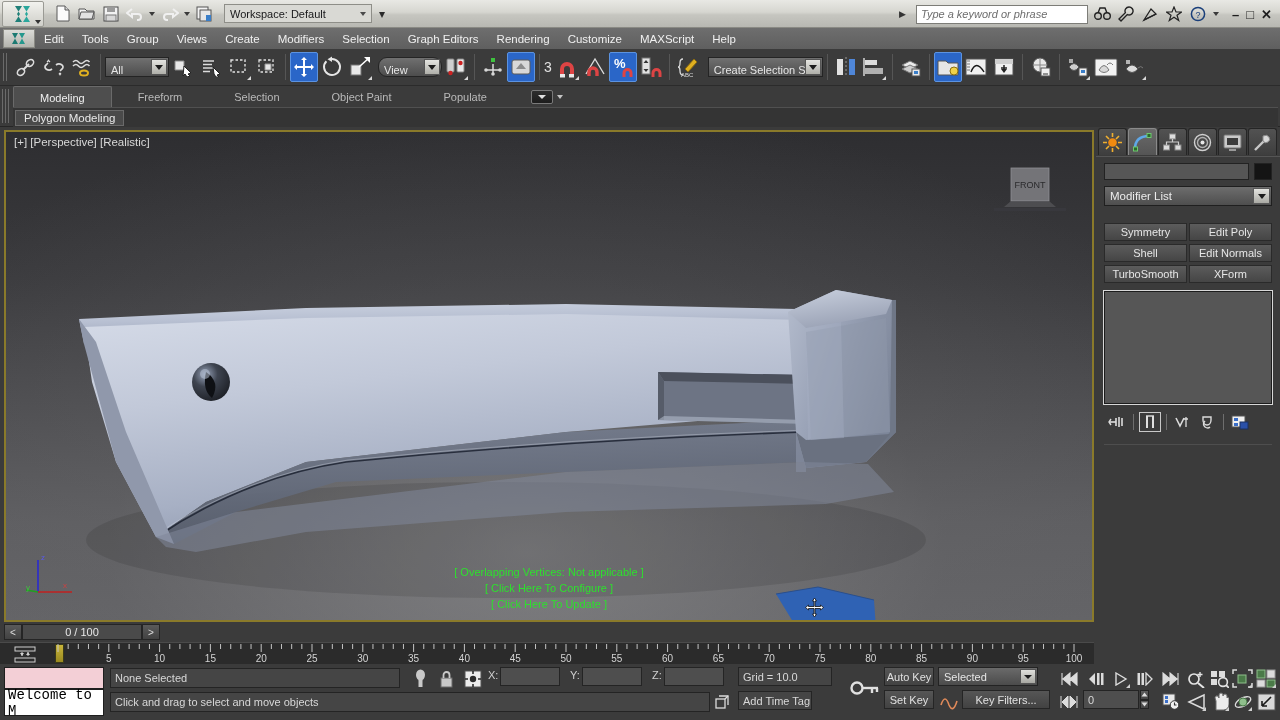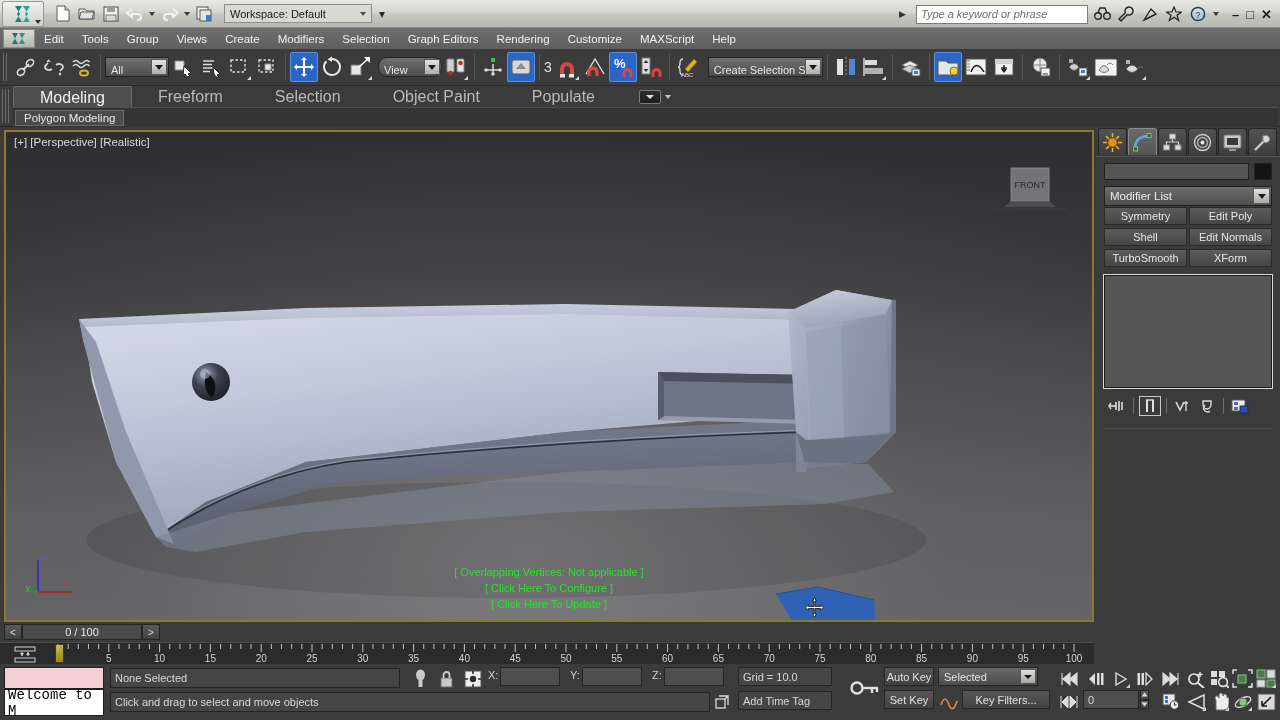--- a/index.html
+++ b/index.html
@@ -59,21 +59,21 @@
     background:linear-gradient(to bottom,#e4e4e0,#b0b0aa); border:1px solid #555; display:flex;align-items:center;justify-content:center;}
   .combo .btn i{ width:0;height:0;border-left:4px solid transparent;border-right:4px solid transparent;border-top:5px solid #1c1c1c;display:block;}
   .numlbl{ color:#e2e2e2; font-size:14px; margin-right:1px; }
 
   
   #ribbon{ position:absolute; left:0; top:86px; width:1280px; height:41px;
     background:#3b3b3b; border-bottom:1px solid #262626; }
   #ribbon .rgrip{ position:absolute; left:2px; top:3px; width:7px; height:34px;
     background:repeating-linear-gradient(to right,#6a6a6a 0 1px,#3b3b3b 1px 3px); }
   .rtabs{ position:absolute; left:13px; top:0; height:21px; display:flex; align-items:stretch; }
-  .rtab{ font-size:16px; color:#b9b9b9; padding:3px 26px 2px 26px; display:flex;align-items:center; }
+  .rtab{ font-size:11px; color:#b9b9b9; padding:3px 26px 2px 26px; display:flex;align-items:center; }
   .rtab.sel{ background:#4e4e4e; color:#f0f0f0; border:1px solid #6a6a6a; border-bottom:none; border-radius:2px 2px 0 0;}
   .rcombo{ margin-left:18px; display:flex; align-items:center; gap:4px; }
   .rcombo .cbox{ width:22px;height:14px; background:linear-gradient(to bottom,#2e2e2e,#1d1d1d);
     border:1px solid #7a7a7a; border-radius:2px; display:flex;align-items:center;justify-content:center;}
   .rcombo .cbox i{ width:0;height:0;border-left:4px solid transparent;border-right:4px solid transparent;border-top:4px solid #e0e0e0;}
   .rcaret{ width:0;height:0;border-left:3px solid transparent;border-right:3px solid transparent;border-top:4px solid #c5c5c5;}
   .rpanel{ position:absolute; left:13px; top:21px; width:1265px; height:20px; background:#343434; border-top:1px solid #505050;}
   .rpanel .ptitle{ display:inline-block; font-size:11.5px; color:#e8e8e8; background:#4a4a4a;
     border:1px solid #6a6a6a; padding:1px 8px; margin:1px 0 18px 2px;}
 
@@ -107,21 +107,21 @@
   .namerow{ display:flex; gap:5px; }
   .namefield{ flex:1; height:17px; background:#565656; border:1px solid #222; }
   .colorchip{ width:18px; height:17px; background:#141414; border:1px solid #222; }
   .modlist{ margin-top:6px; height:20px; background:linear-gradient(to bottom,#6d6d6d,#4e4e4e);
     border:1px solid #1f1f1f; color:#ececec; font-size:11.5px; display:flex; align-items:center;
     padding-left:5px; position:relative;}
   .modlist .btn{ position:absolute; right:1px; top:1px; width:17px;height:16px;
     background:linear-gradient(to bottom,#e4e4e0,#aaaaa4); border:1px solid #5a5a5a;
     display:flex;align-items:center;justify-content:center;}
   .modlist .btn i{ width:0;height:0;border-left:4px solid transparent;border-right:4px solid transparent;border-top:5px solid #1c1c1c;}
-  .modbtns{ margin-top:1px; display:grid; grid-template-columns:1fr 1fr; gap:3px 2px; }
+  .modbtns{ margin-top:17px; display:grid; grid-template-columns:1fr 1fr; gap:3px 2px; }
   .modbtn{ height:18px; background:linear-gradient(to bottom,#5c5c5c,#454545); border:1px solid #2a2a2a;
     color:#e6e6e6; font-size:11px; display:flex;align-items:center;justify-content:center; }
   .stackbox{ margin-top:8px; height:113px; background:#565656; border:1px solid #1c1c1c;
     box-shadow:0 0 0 1px #d8d8d8; }
   .stacktools{ margin-top:8px; display:flex; align-items:center; gap:2px; padding-left:2px; }
   .stt{ width:22px;height:20px; display:flex;align-items:center;justify-content:center; }
   .stt.sel{ border:1px solid #c8c8c8; }
   .stsep{ width:1px;height:16px;background:#6e6e6e;margin:0 3px;}
   .cp-divider{ margin-top:12px; height:1px; background:#2d2d2d; border-bottom:1px solid #4e4e4e;}
 
@@ -944,21 +944,21 @@
 
   <div class="sb-field" style="position:absolute; left:738px; top:3px; width:94px; height:19px;">Grid = 10.0</div>
 
   <div class="nav-ico" style="position:absolute; left:712px; top:28px;">
     <svg width="16" height="16" viewBox="0 0 16 16">
         <rect x="1" y="4" width="9" height="9" fill="none" stroke="#dcdcdc" stroke-width="1.3"></rect>
         <path d="M4 1 h9 v9" fill="none" stroke="#dcdcdc" stroke-width="1.3"></path>
         <path d="M10 4 L13 1" stroke="#dcdcdc" stroke-width="1.3"></path>
       </svg>
   </div>
-  <div class="sb-field" style="position:absolute; left:738px; top:27px; width:94px; height:19px;">Add Time Tag</div>
+  <div class="sb-field" style="position:absolute; left:738px; top:27px; width:74px; height:19px;">Add Time Tag</div>
 
   <div style="position:absolute; left:845px; top:3px;">
     <svg width="38" height="42" viewBox="0 0 38 42">
         <circle cx="12" cy="21" r="5.5" fill="none" stroke="#e0e0e0" stroke-width="2.4"></circle>
         <path d="M17 21 h16" stroke="#e0e0e0" stroke-width="2.4"></path>
         <path d="M27 21 v5 M32 21 v4" stroke="#e0e0e0" stroke-width="2.4"></path>
       </svg>
   </div>
 
   <div class="sb-btn" style="position:absolute; left:884px; top:3px; width:50px; height:19px;">Auto Key</div>

